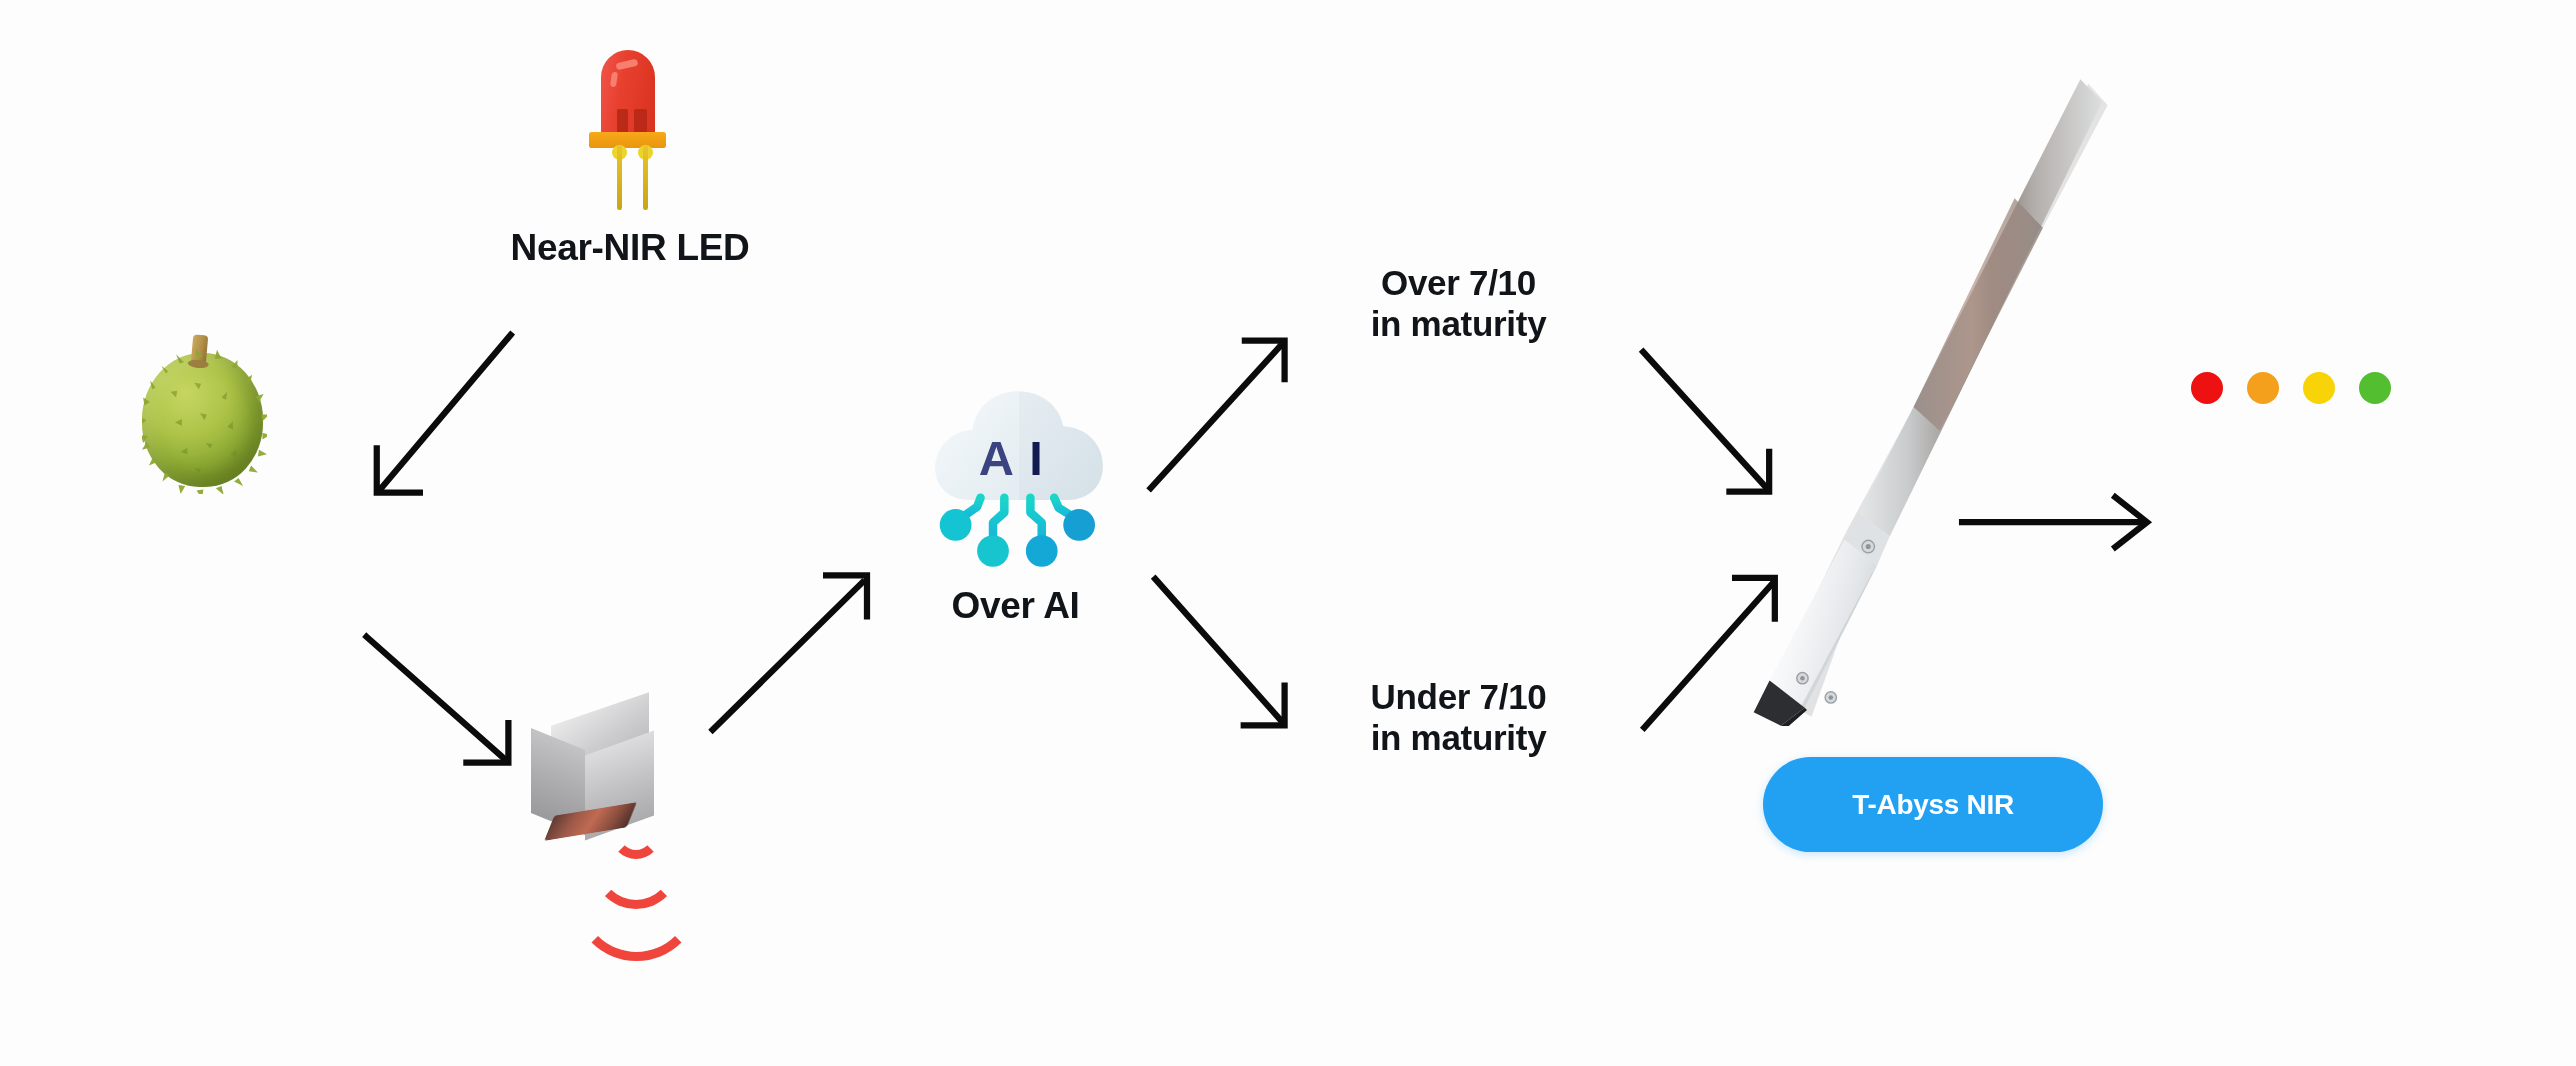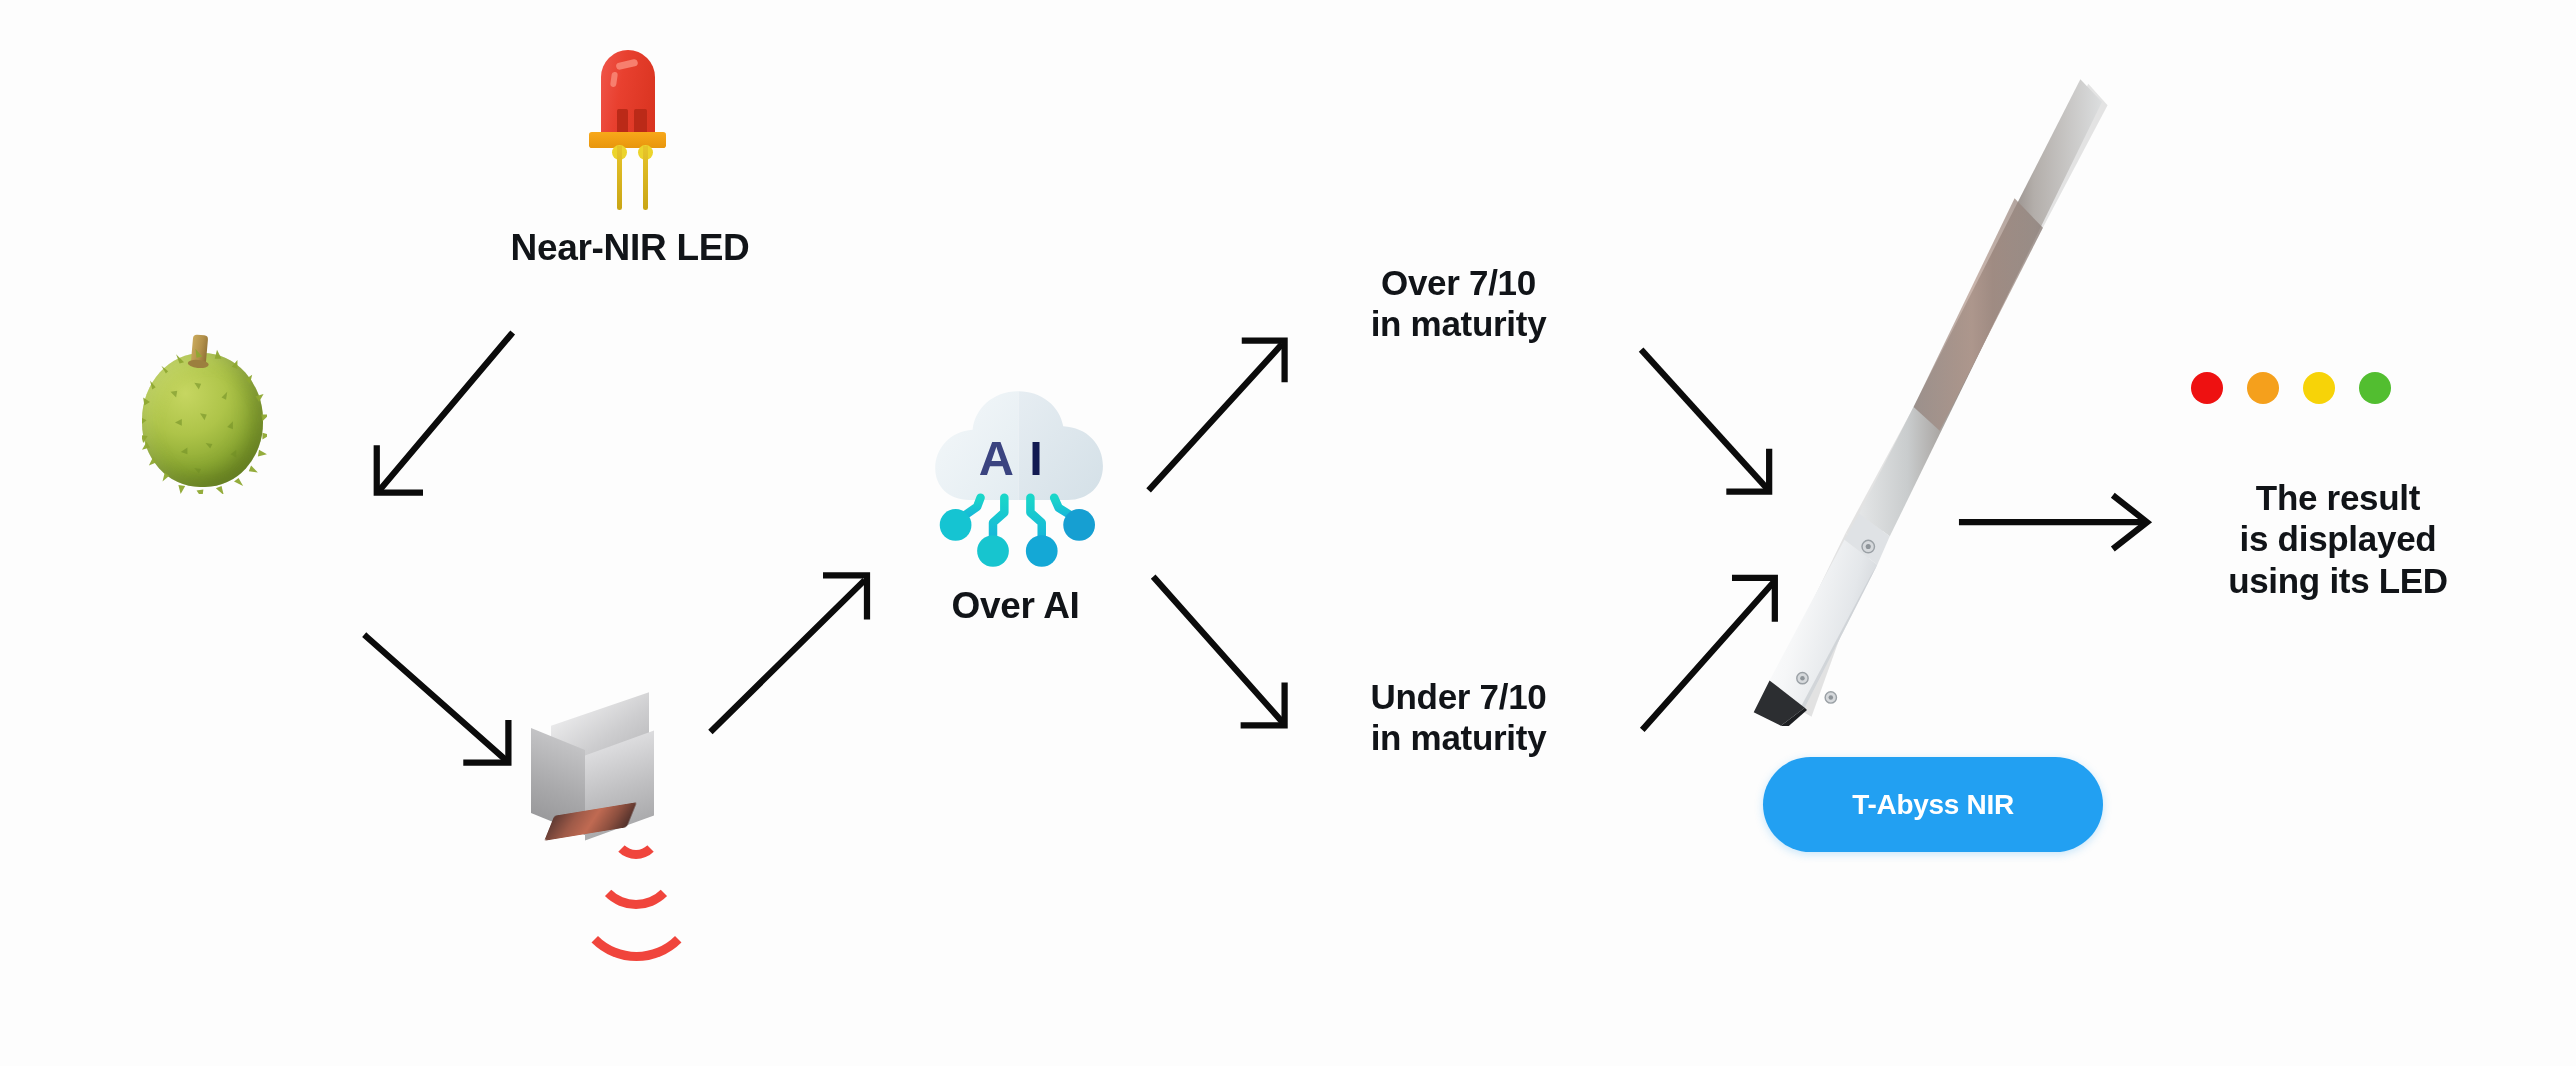--- a/index.html
+++ b/index.html
@@ -310,23 +310,20 @@
     <span>T-Abyss NIR</span>
   </div>
 
   <div class="dots abs" style="left:2191px;top:372px;">
     <div class="dot" style="background:#EE1111;"></div>
     <div class="dot" style="background:#F5A01C;"></div>
     <div class="dot" style="background:#F7D308;"></div>
     <div class="dot" style="background:#52BE30;"></div>
   </div>
 
-  <div class="caption cap-md abs" style="left:2162px;top:477px;width:352px;">The result
-is displayed
-using its LED</div>
 
   <svg class="arrow" style="left:0;top:0;width:2576px;height:1067px;" viewBox="0 0 4540 1880" width="2576" height="1067">
 
     <g>
       <line x1="900" y1="590" x2="672" y2="860"></line>
       <polyline points="664,790 664,868 740,868"></polyline>
     </g>
 
     <g>
       <line x1="646" y1="1122" x2="890" y2="1338"></line>

